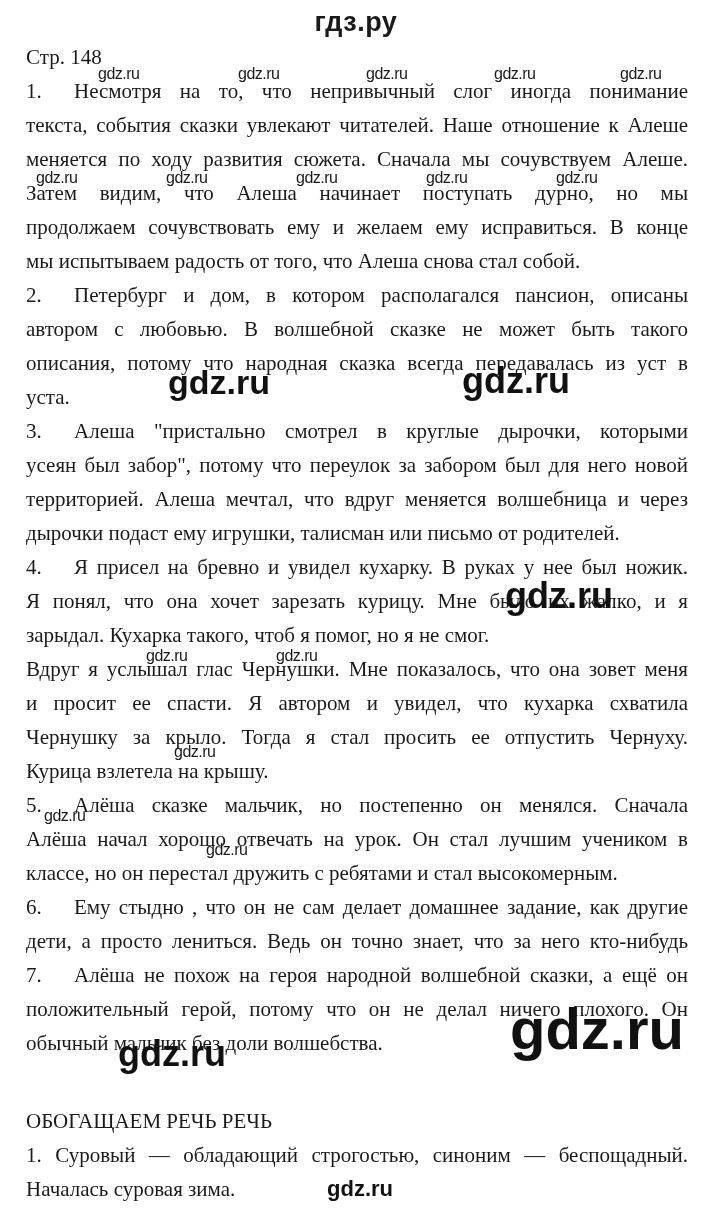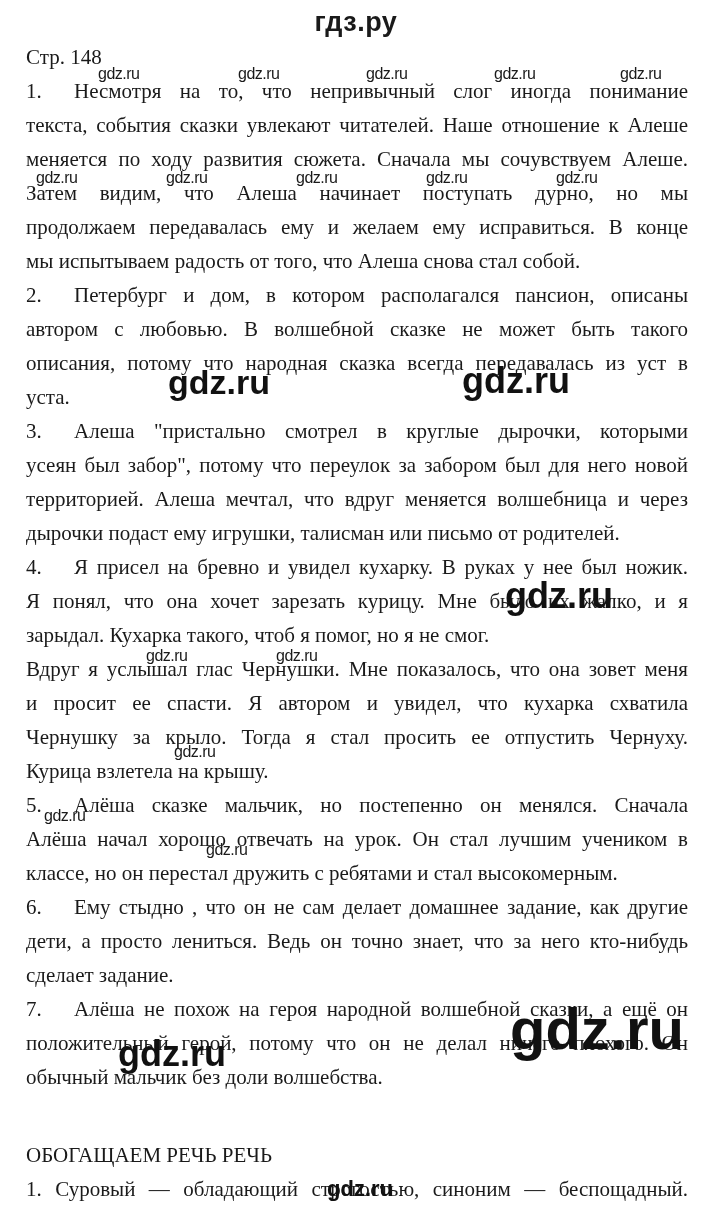--- a/index.html
+++ b/index.html
@@ -35,21 +35,21 @@
 
 <div class="header">гдз.ру</div>
 
 <div class="doc">
   <div class="line">Стр. 148</div>
 
   <div class="line just"><span class="num">1.</span><span>Несмотря на то, что непривычный слог иногда понимание</span></div>
   <div class="line just">текста, события сказки увлекают читателей. Наше отношение к Алеше</div>
   <div class="line just">меняется по ходу развития сюжета. Сначала мы сочувствуем Алеше.</div>
   <div class="line just">Затем видим, что Алеша начинает поступать дурно, но мы</div>
-  <div class="line just">продолжаем передавалась ему и желаем ему исправиться. В конце</div>
+  <div class="line just">продолжаем сочувствовать ему и желаем ему исправиться. В конце</div>
   <div class="line">мы испытываем радость от того, что Алеша снова стал собой.</div>
 
   <div class="line just"><span class="num">2.</span><span>Петербург и дом, в котором располагался пансион, описаны</span></div>
   <div class="line just">автором с любовью. В волшебной сказке не может быть такого</div>
   <div class="line just">описания, потому что народная сказка всегда передавалась из уст в</div>
   <div class="line">уста.</div>
 
   <div class="line just"><span class="num">3.</span><span>Алеша "пристально смотрел в круглые дырочки, которыми</span></div>
   <div class="line just">усеян был забор", потому что переулок за забором был для него новой</div>
   <div class="line just">территорией.  Алеша мечтал, что вдруг меняется волшебница и через</div>
@@ -62,21 +62,20 @@
   <div class="line just">и просит ее спасти. Я автором и увидел, что кухарка  схватила</div>
   <div class="line just">Чернушку за крыло. Тогда я стал просить ее отпустить Чернуху.</div>
   <div class="line">Курица взлетела на крышу.</div>
 
   <div class="line just"><span class="num">5.</span><span>Алёша сказке мальчик, но постепенно он менялся. Сначала</span></div>
   <div class="line just">Алёша начал хорошо отвечать на урок. Он стал лучшим учеником в</div>
   <div class="line">классе, но он перестал дружить с ребятами и стал высокомерным.</div>
 
   <div class="line just"><span class="num">6.</span><span>Ему стыдно , что он не сам делает домашнее задание, как другие</span></div>
   <div class="line just">дети, а просто лениться. Ведь он точно знает, что за него кто-нибудь</div>
-  <div class="line">сделает задание.</div>
 
   <div class="line just"><span class="num">7.</span><span>Алёша не похож на героя народной волшебной сказки, а ещё он</span></div>
   <div class="line just">положительный герой, потому что он не делал ничего плохого. Он</div>
   <div class="line">обычный мальчик без доли волшебства.</div>
 
   <div class="line" style="height:44px"></div>
 
   <div class="line">ОБОГАЩАЕМ РЕЧЬ РЕЧЬ</div>
   <div class="line just">1. Суровый — обладающий строгостью, синоним — беспощадный.</div>
   <div class="line">Началась суровая зима.</div>

